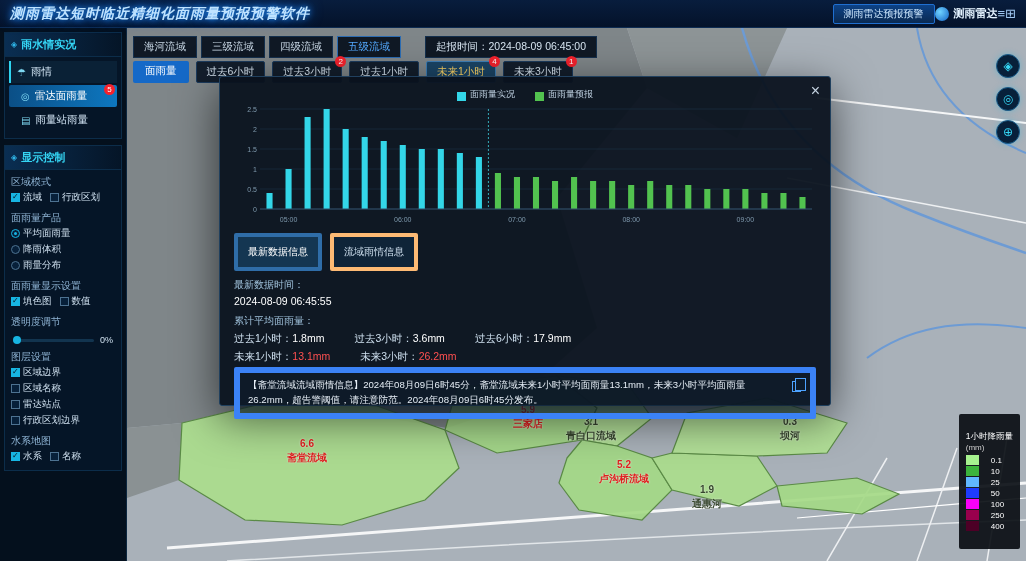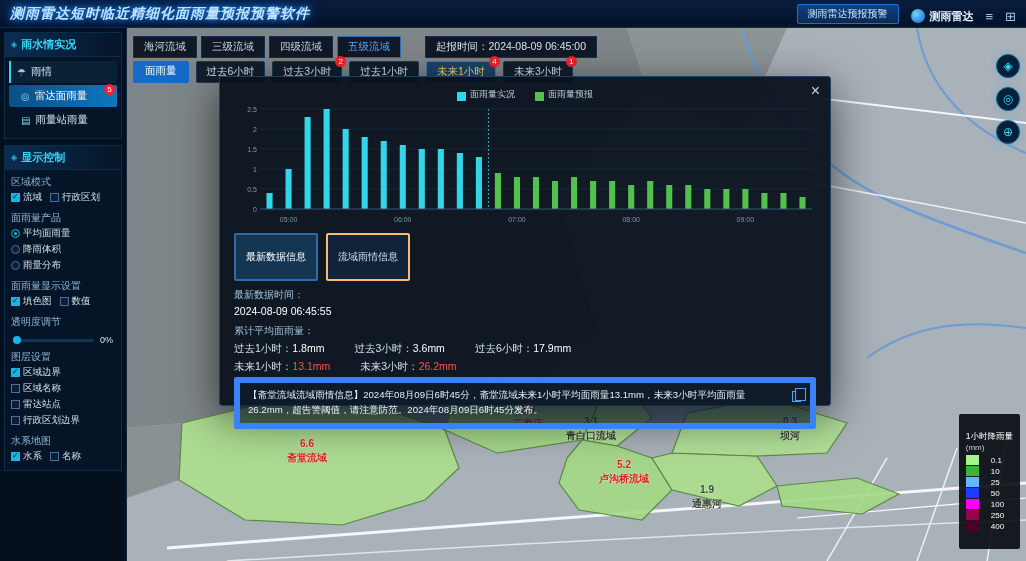--- a/index.html
+++ b/index.html
@@ -1,20 +1,20 @@
 <!DOCTYPE html>
 <html><head>
 <meta charset="utf-8">
 <style>
 *{margin:0;padding:0;box-sizing:border-box}
 html,body{width:1026px;height:561px;overflow:hidden;background:#05101f;font-family:"Liberation Sans","DejaVu Sans",sans-serif}
 
 .header{position:absolute;top:0;left:0;right:0;height:28px;background:linear-gradient(180deg,#081d3d,#04122a);border-bottom:1px solid #0d2b52;display:flex;align-items:center;padding:0 10px;z-index:50}
 .app-title{font-size:14px;font-weight:bold;font-style:italic;letter-spacing:1px;color:#bfe3ff;text-shadow:0 0 6px #1e90ff,0 0 14px #1565d8}
-.header-right{margin-left:auto;display:flex;align-items:flex-end;gap:12px}
+.header-right{margin-left:auto;display:flex;align-items:center;gap:0}
 .nav-btn{font-size:10px;color:#cfe9ff;background:linear-gradient(180deg,#0d4286,#0a2a52);border:1px solid #1f6fd0;padding:2px 10px;border-radius:2px;cursor:pointer}
 .brand{display:flex;align-items:center;gap:5px;color:#e4f3ff;font-size:11px;font-weight:bold}
 .brand-logo{width:14px;height:14px;border-radius:50%;background:radial-gradient(circle at 35% 35%,#6fd3ff,#1363c6)}
 .hicon{color:#9fc6ef;font-size:13px;cursor:pointer}
 
 .sidebar{position:absolute;top:28px;left:0;bottom:0;width:127px;background:#04101d;border-right:1px solid #0c2740;padding:4px;z-index:40}
 .panel{border:1px solid #0c2d4a;background:#051527;margin-bottom:6px;padding-bottom:5px}
 .panel-title{display:flex;align-items:center;gap:4px;font-size:11px;color:#35d6f5;font-weight:bold;padding:4px 6px;background:linear-gradient(90deg,#0a2e52,#051527);border-bottom:1px solid #0c2d4a}
 .diamond{color:#2fb6e8;font-size:8px}
 .group-head{display:flex;align-items:center;gap:5px;font-size:10.5px;color:#d9ecfb;padding:4px 6px;background:#0a2136;margin:4px 4px 2px;border-left:2px solid #2fd4f0;cursor:pointer}
@@ -58,21 +58,21 @@
 .lsw{width:13px;height:10px;flex:0 0 auto}
 .llab{font-size:8px}
 
 .modal{position:absolute;left:92px;top:48px;width:612px;height:330px;background:rgba(9,18,30,.95);border:1px solid #20405e;border-radius:3px;box-shadow:0 12px 44px rgba(0,0,0,.6);padding:8px 14px;color:#dfe9f2;z-index:20}
 .modal-title{font-size:13px;font-weight:bold;color:#fff}
 .modal-close{position:absolute;right:10px;top:5px;font-size:16px;color:#c6d4e2;cursor:pointer}
 .chart-legend{display:flex;justify-content:center;gap:20px;font-size:9px;color:#bccddd;margin-top:3px}
 .lg-item{display:inline-flex;align-items:flex-end;cursor:pointer}
 .lg-sw{width:9px;height:9px;display:inline-block;margin-right:4px}
 .mtabs{display:flex;gap:8px;margin-top:2px}
-.mtab{font-size:10px;padding:15px 10px;background:#0f2438;border:2px solid #fdba74;color:#cfe0ef;border-radius:2px;cursor:pointer}
+.mtab{font-size:10px;padding:8px 10px;background:#0f2438;border:4px solid #fdba74;color:#cfe0ef;border-radius:2px;cursor:pointer}
 .mtab.active{background:#143652;border-color:#2f6da8;color:#fff}
 .info-label{font-size:10px;color:#9fc0da;margin-top:7px}
 .info-value{font-size:10.5px;color:#fff;margin-top:3px}
 .accum-row{display:flex;gap:30px;font-size:10.5px;margin-top:4px}
 .accum-row .k{color:#cfe0ef}
 .accum-row .v{color:#fff}
 .accum-row .v.warn{color:#ff5050}
 .alert-label{font-size:10px;color:#ff6b5e;margin-top:7px}
 .alert-box{margin-top:3px;border:6px solid #3b82f6;background:rgba(13,28,44,.6);padding:5px 26px 5px 8px;font-size:9.6px;line-height:1.55;color:#e6eef6;position:relative;border-radius:2px}
 .copy-icon{position:absolute;right:9px;top:8px;width:9px;height:11px;border:1px solid #4da3ff;cursor:pointer}

